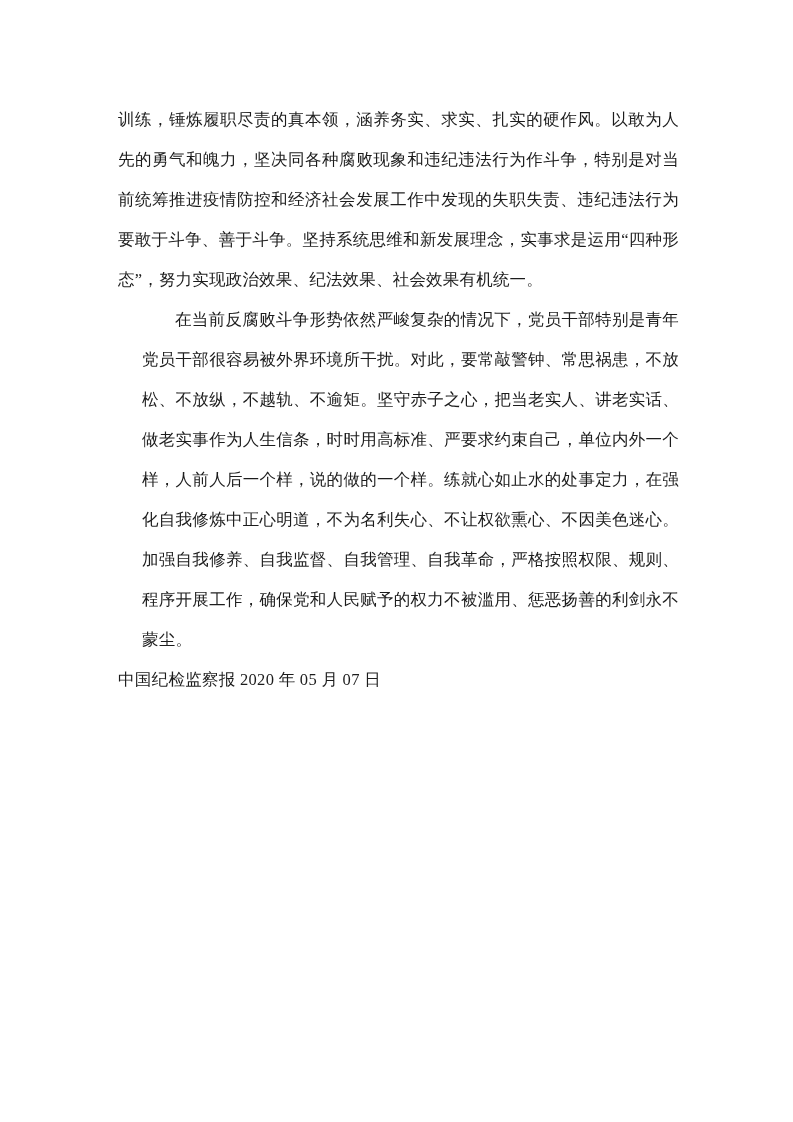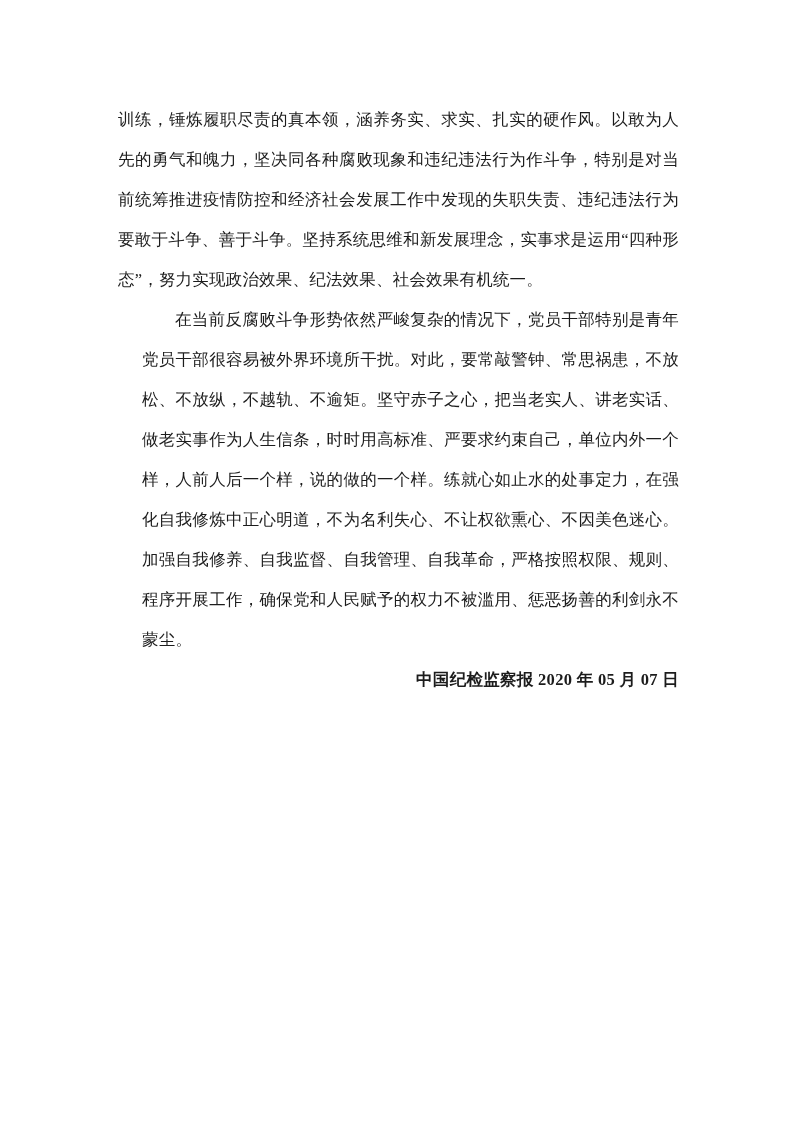--- a/index.html
+++ b/index.html
@@ -32,22 +32,21 @@
     padding: 0;
     word-break: break-all;
   }
   .para.indented {
     text-indent: 2em;
     margin-left: 24px;
   }
   .attribution {
     margin: 0;
     padding: 0;
-    font-weight: 700;
-    text-align: right;
+    font-weight: 400;
     letter-spacing: 0.3px;
   }
   .page-number {
     position: absolute;
     left: 0;
     right: 0;
     top: 1021px;
     text-align: center;
     font-size: 13.5px;
     line-height: 18px;

